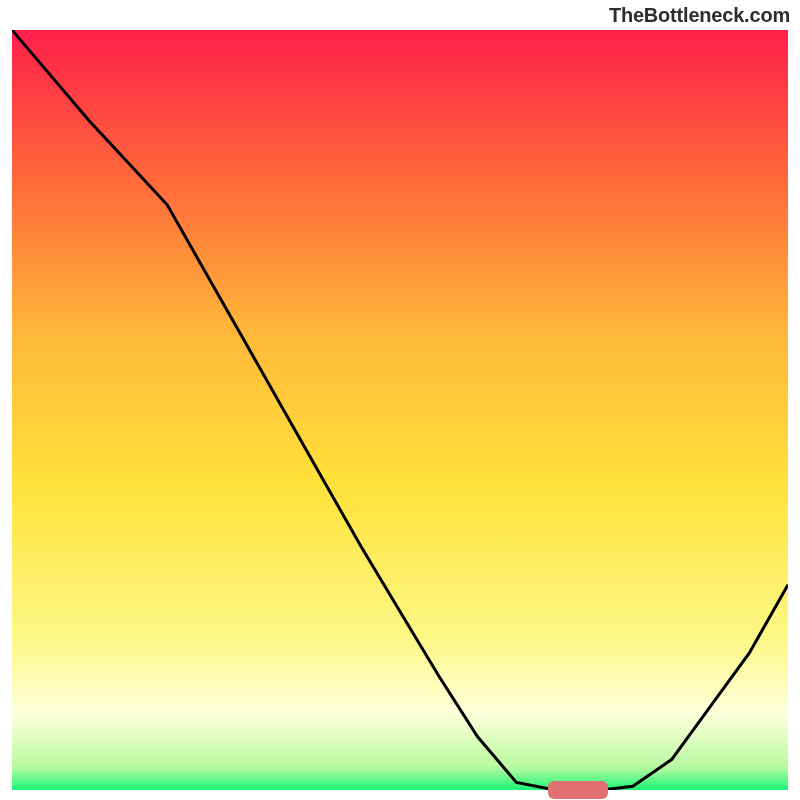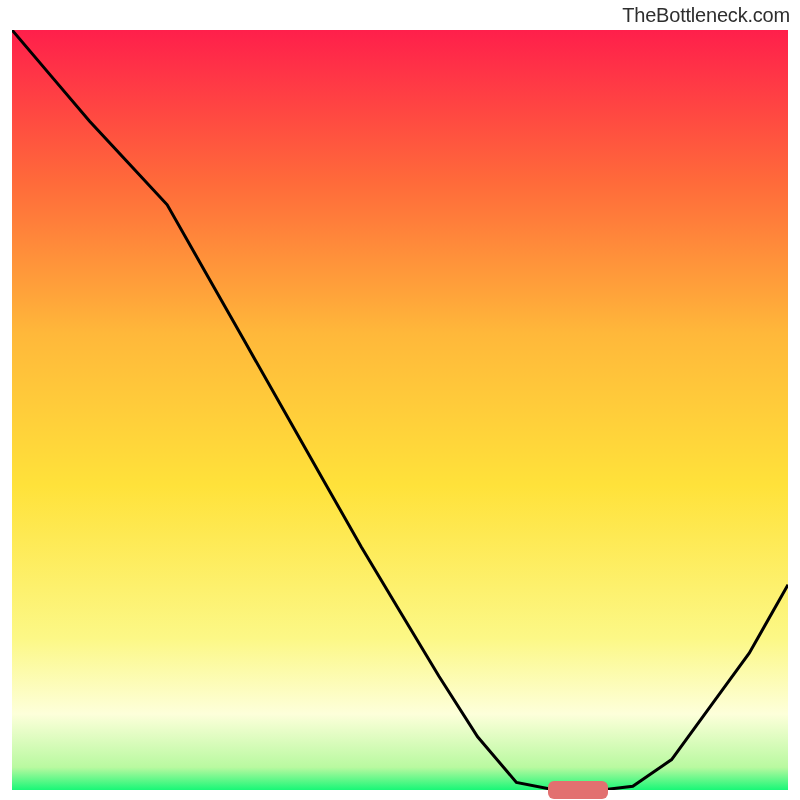--- a/index.html
+++ b/index.html
@@ -13,21 +13,21 @@
   .wrapper {
     width: 800px;
     height: 800px;
     position: relative;
   }
   .attribution {
     position: absolute;
     top: 4px;
     right: 10px;
     font-size: 20px;
-    font-weight: 400;
+    font-weight: 700;
     color: #2e2e2e;
     letter-spacing: -0.2px;
   }
   .plot {
     position: absolute;
     left: 12px;
     top: 30px;
     width: 776px;
     height: 760px;
   }

